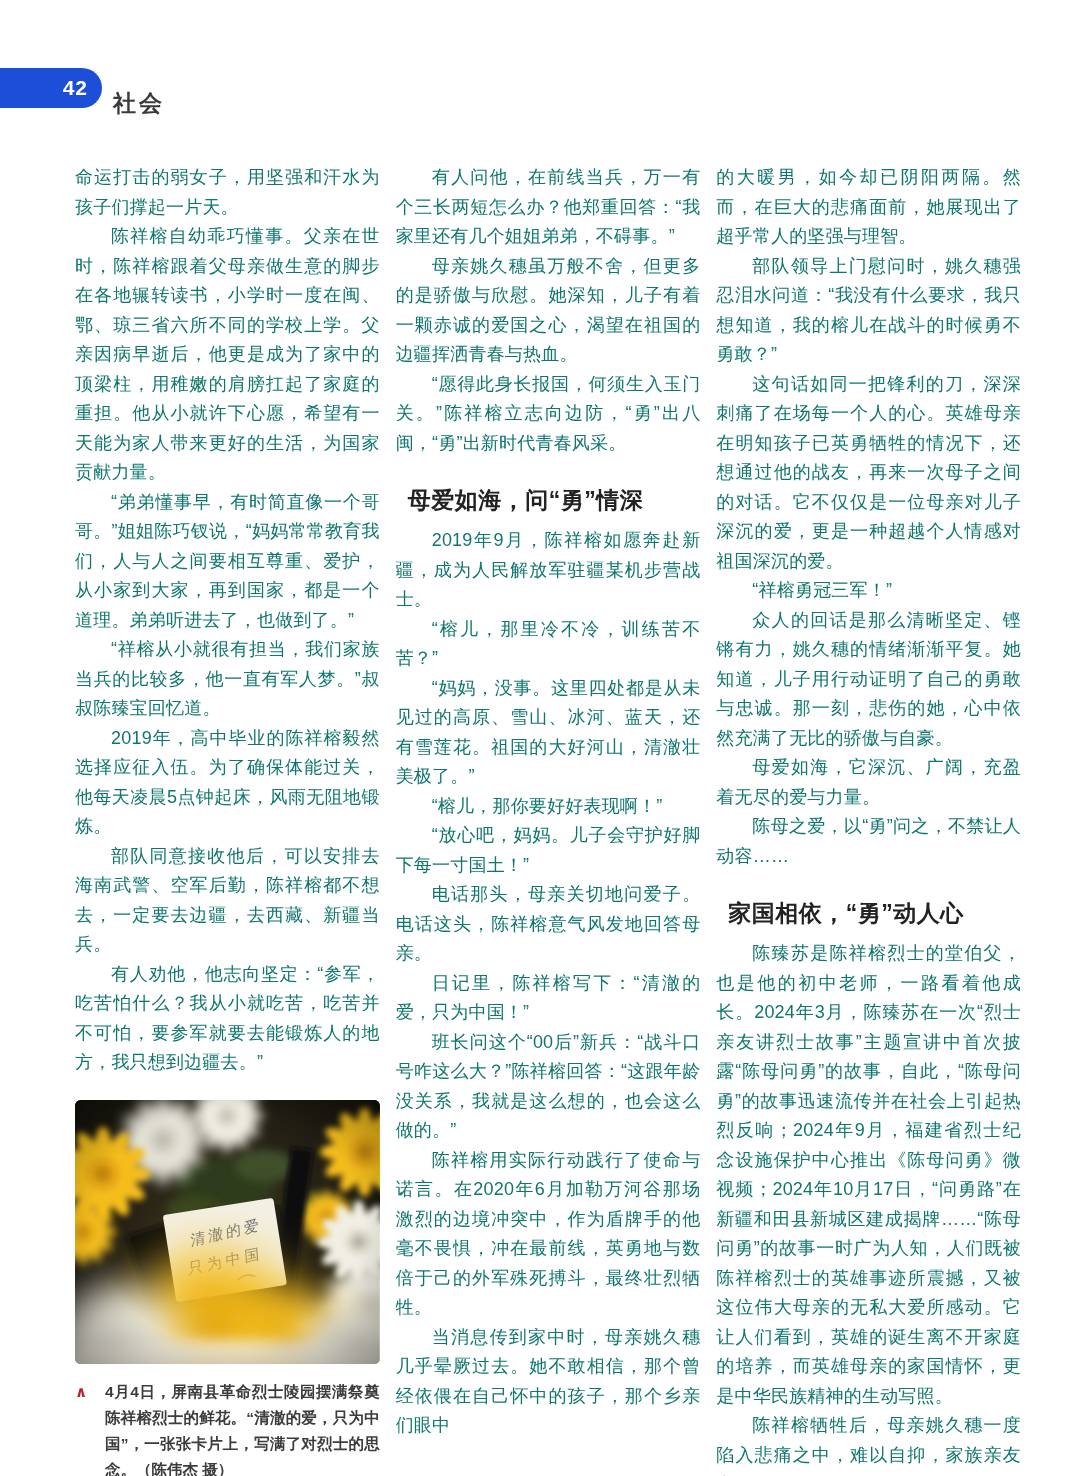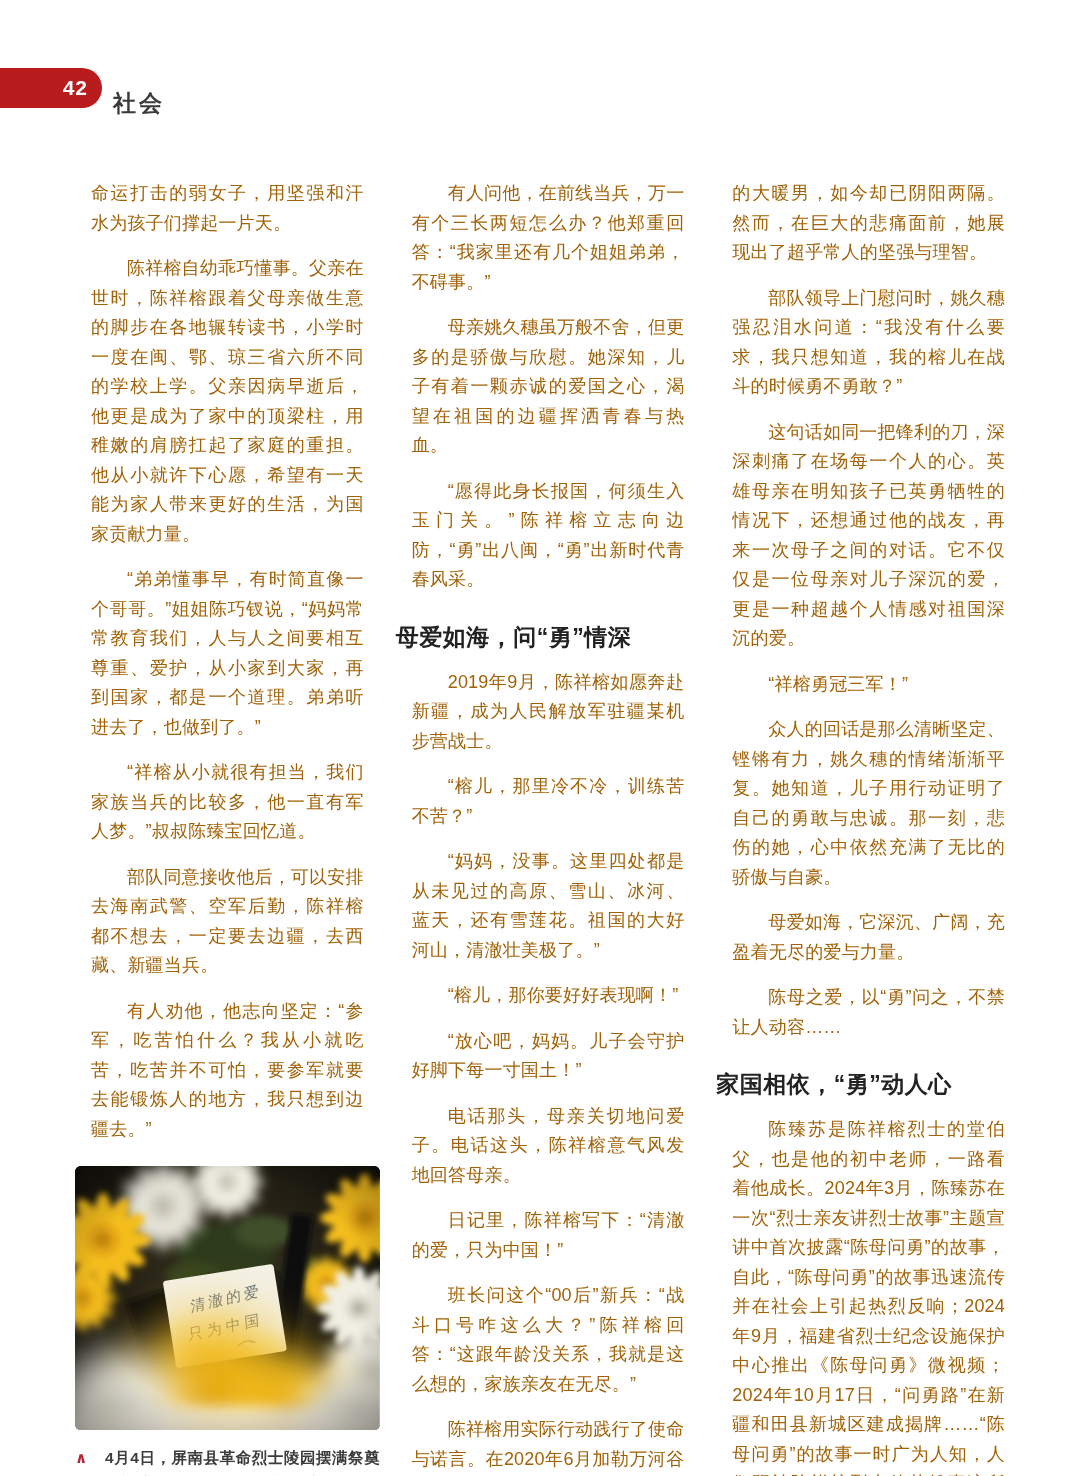--- a/index.html
+++ b/index.html
@@ -5,43 +5,43 @@
   html,body{margin:0;padding:0;background:#ffffff;}
   body{
     width:1080px;height:1476px;position:relative;overflow:hidden;
     font-family:"Liberation Sans","DejaVu Sans",sans-serif;
     color:#3f3f3f;
   }
   
   .page-header{position:absolute;top:68px;left:0;height:40px;}
   .page-tab{
     position:absolute;left:0;top:0;width:102px;height:40px;
-    background:#b91c1c;border-radius:0 20px 20px 0;
+    background:#1d4ed8;border-radius:0 20px 20px 0;
     display:flex;align-items:center;justify-content:flex-end;
     padding-right:14px;box-sizing:border-box;
   }
   .page-tab span{color:#ffffff;font-size:21px;font-weight:bold;letter-spacing:1px;}
   .section-title{
     position:absolute;left:113px;top:20px;font-size:23px;font-weight:bold;
     color:#3a3a3a;letter-spacing:3px;white-space:nowrap;
   }
   
   .columns{
     position:absolute;left:75px;top:163px;width:946px;
     display:flex;gap:16px;
   }
   .col{flex:1;min-width:0;}
   .col p{
-    margin:16px;font-size:18px;line-height:29.5px;text-align:justify;
-    letter-spacing:.2px;color:#a16207;
+    margin:0;font-size:18px;line-height:29.5px;text-align:justify;
+    letter-spacing:.2px;color:#0f766e;
   }
   .col p.p{text-indent:2em;}
   .col p.open{text-indent:0;}
   .col h2.h{
-    margin:27px 0 11px 0;font-size:23px;line-height:30px;
+    margin:27px 0 11px 12px;font-size:23px;line-height:30px;
     font-weight:bold;color:#222222;letter-spacing:.5px;text-indent:0;
   }
   
   figure{margin:22px 0 0 0;padding:0;}
   .photo{
     width:100%;height:264px;border-radius:6px;overflow:hidden;
     background:#14120c;display:block;
   }
   figcaption{
     margin-top:15px;display:flex;align-items:flex-start;
@@ -63,20 +63,21 @@
   </div>
   <div class="section-title">社会</div>
 </div>
 
 <main class="columns">
   <div class="col">
       <p class="open">命运打击的弱女子，用坚强和汗水为孩子们撑起一片天。</p>
       <p class="p">陈祥榕自幼乖巧懂事。父亲在世时，陈祥榕跟着父母亲做生意的脚步在各地辗转读书，小学时一度在闽、鄂、琼三省六所不同的学校上学。父亲因病早逝后，他更是成为了家中的顶梁柱，用稚嫩的肩膀扛起了家庭的重担。他从小就许下心愿，希望有一天能为家人带来更好的生活，为国家贡献力量。</p>
       <p class="p">“弟弟懂事早，有时简直像一个哥哥。”姐姐陈巧钗说，“妈妈常常教育我们，人与人之间要相互尊重、爱护，从小家到大家，再到国家，都是一个道理。弟弟听进去了，也做到了。”</p>
       <p class="p">“祥榕从小就很有担当，我们家族当兵的比较多，他一直有军人梦。”叔叔陈臻宝回忆道。</p>
+      <p class="p">2019年，高中毕业的陈祥榕毅然选择应征入伍。为了确保体能过关，他每天凌晨5点钟起床，风雨无阻地锻炼。</p>
       <p class="p">部队同意接收他后，可以安排去海南武警、空军后勤，陈祥榕都不想去，一定要去边疆，去西藏、新疆当兵。</p>
       <p class="p">有人劝他，他志向坚定：“参军，吃苦怕什么？我从小就吃苦，吃苦并不可怕，要参军就要去能锻炼人的地方，我只想到边疆去。”</p>
   <figure>
     <svg class="photo" viewBox="0 0 305 264" width="305" height="264" preserveAspectRatio="none" xmlns="http://www.w3.org/2000/svg">
       <defs>
         <radialGradient id="bgv" cx="50%" cy="42%" r="80%">
           <stop offset="0%" stop-color="#3a3420"></stop>
           <stop offset="55%" stop-color="#1d1a11"></stop>
           <stop offset="100%" stop-color="#0d0c08"></stop>
         </radialGradient>
@@ -175,21 +176,21 @@
       <p class="p">母亲姚久穗虽万般不舍，但更多的是骄傲与欣慰。她深知，儿子有着一颗赤诚的爱国之心，渴望在祖国的边疆挥洒青春与热血。</p>
       <p class="p">“愿得此身长报国，何须生入玉门关。”陈祥榕立志向边防，“勇”出八闽，“勇”出新时代青春风采。</p>
       <h2 class="h">母爱如海，问“勇”情深</h2>
       <p class="p">2019年9月，陈祥榕如愿奔赴新疆，成为人民解放军驻疆某机步营战士。</p>
       <p class="p">“榕儿，那里冷不冷，训练苦不苦？”</p>
       <p class="p">“妈妈，没事。这里四处都是从未见过的高原、雪山、冰河、蓝天，还有雪莲花。祖国的大好河山，清澈壮美极了。”</p>
       <p class="p">“榕儿，那你要好好表现啊！”</p>
       <p class="p">“放心吧，妈妈。儿子会守护好脚下每一寸国土！”</p>
       <p class="p">电话那头，母亲关切地问爱子。电话这头，陈祥榕意气风发地回答母亲。</p>
       <p class="p">日记里，陈祥榕写下：“清澈的爱，只为中国！”</p>
-      <p class="p">班长问这个“00后”新兵：“战斗口号咋这么大？”陈祥榕回答：“这跟年龄没关系，我就是这么想的，家族亲友在无尽。”</p>
+      <p class="p">班长问这个“00后”新兵：“战斗口号咋这么大？”陈祥榕回答：“这跟年龄没关系，我就是这么想的，也会这么做的。”</p>
       <p class="p">陈祥榕用实际行动践行了使命与诺言。在2020年6月加勒万河谷那场激烈的边境冲突中，作为盾牌手的他毫不畏惧，冲在最前线，英勇地与数倍于己的外军殊死搏斗，最终壮烈牺牲。</p>
       <p class="p">当消息传到家中时，母亲姚久穗几乎晕厥过去。她不敢相信，那个曾经依偎在自己怀中的孩子，那个乡亲们眼中</p>
     </div>
   <div class="col">
       <p class="open">的大暖男，如今却已阴阳两隔。然而，在巨大的悲痛面前，她展现出了超乎常人的坚强与理智。</p>
       <p class="p">部队领导上门慰问时，姚久穗强忍泪水问道：“我没有什么要求，我只想知道，我的榕儿在战斗的时候勇不勇敢？”</p>
       <p class="p">这句话如同一把锋利的刀，深深刺痛了在场每一个人的心。英雄母亲在明知孩子已英勇牺牲的情况下，还想通过他的战友，再来一次母子之间的对话。它不仅仅是一位母亲对儿子深沉的爱，更是一种超越个人情感对祖国深沉的爱。</p>
       <p class="p">“祥榕勇冠三军！”</p>
       <p class="p">众人的回话是那么清晰坚定、铿锵有力，姚久穗的情绪渐渐平复。她知道，儿子用行动证明了自己的勇敢与忠诚。那一刻，悲伤的她，心中依然充满了无比的骄傲与自豪。</p>
       <p class="p">母爱如海，它深沉、广阔，充盈着无尽的爱与力量。</p>

